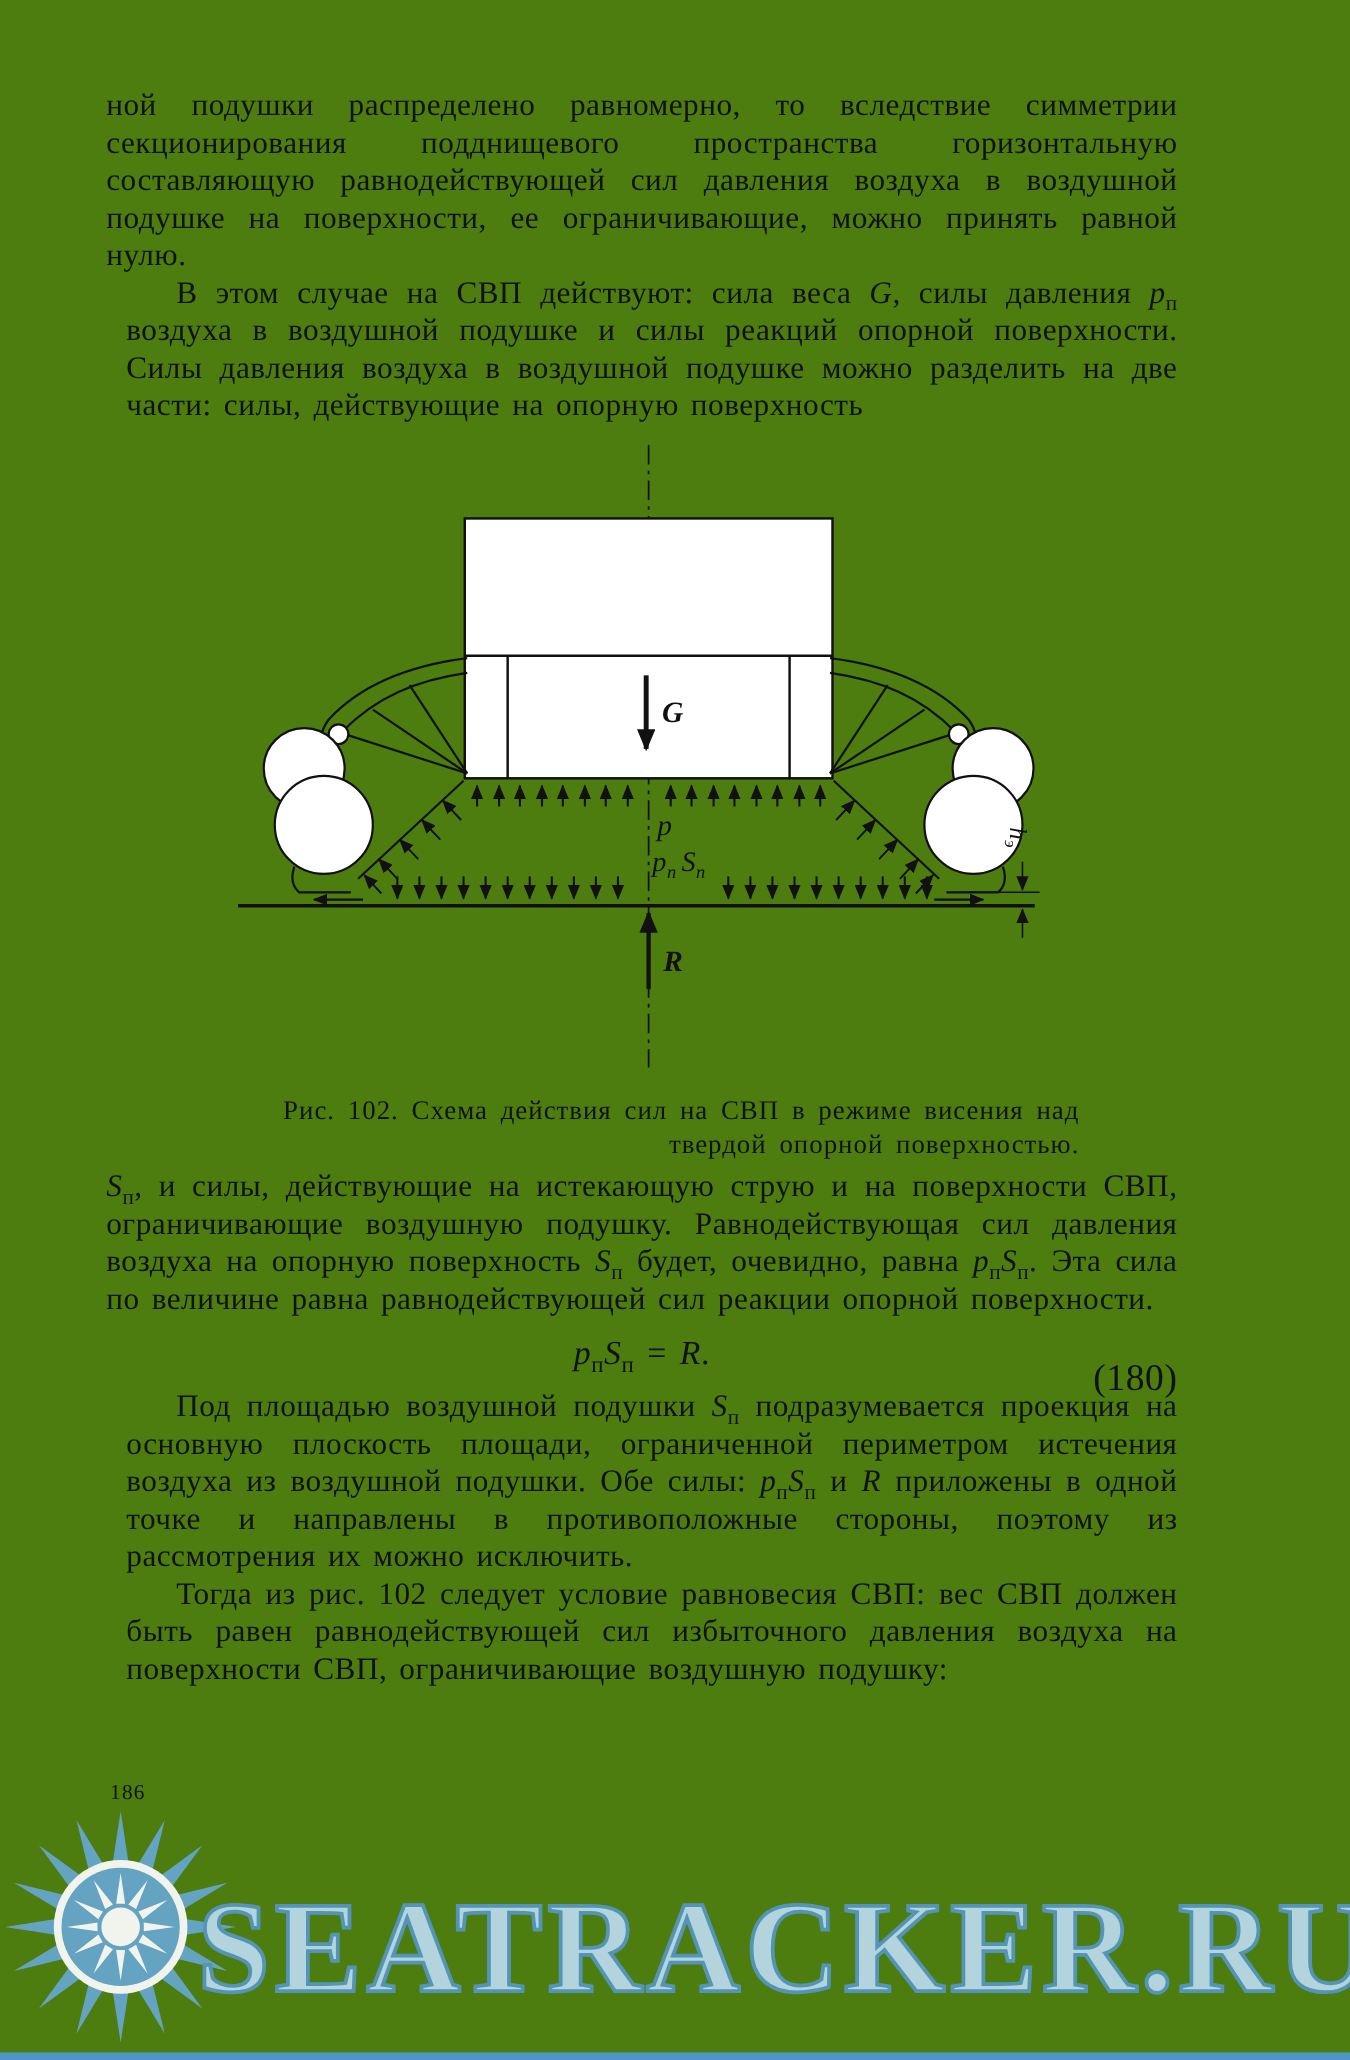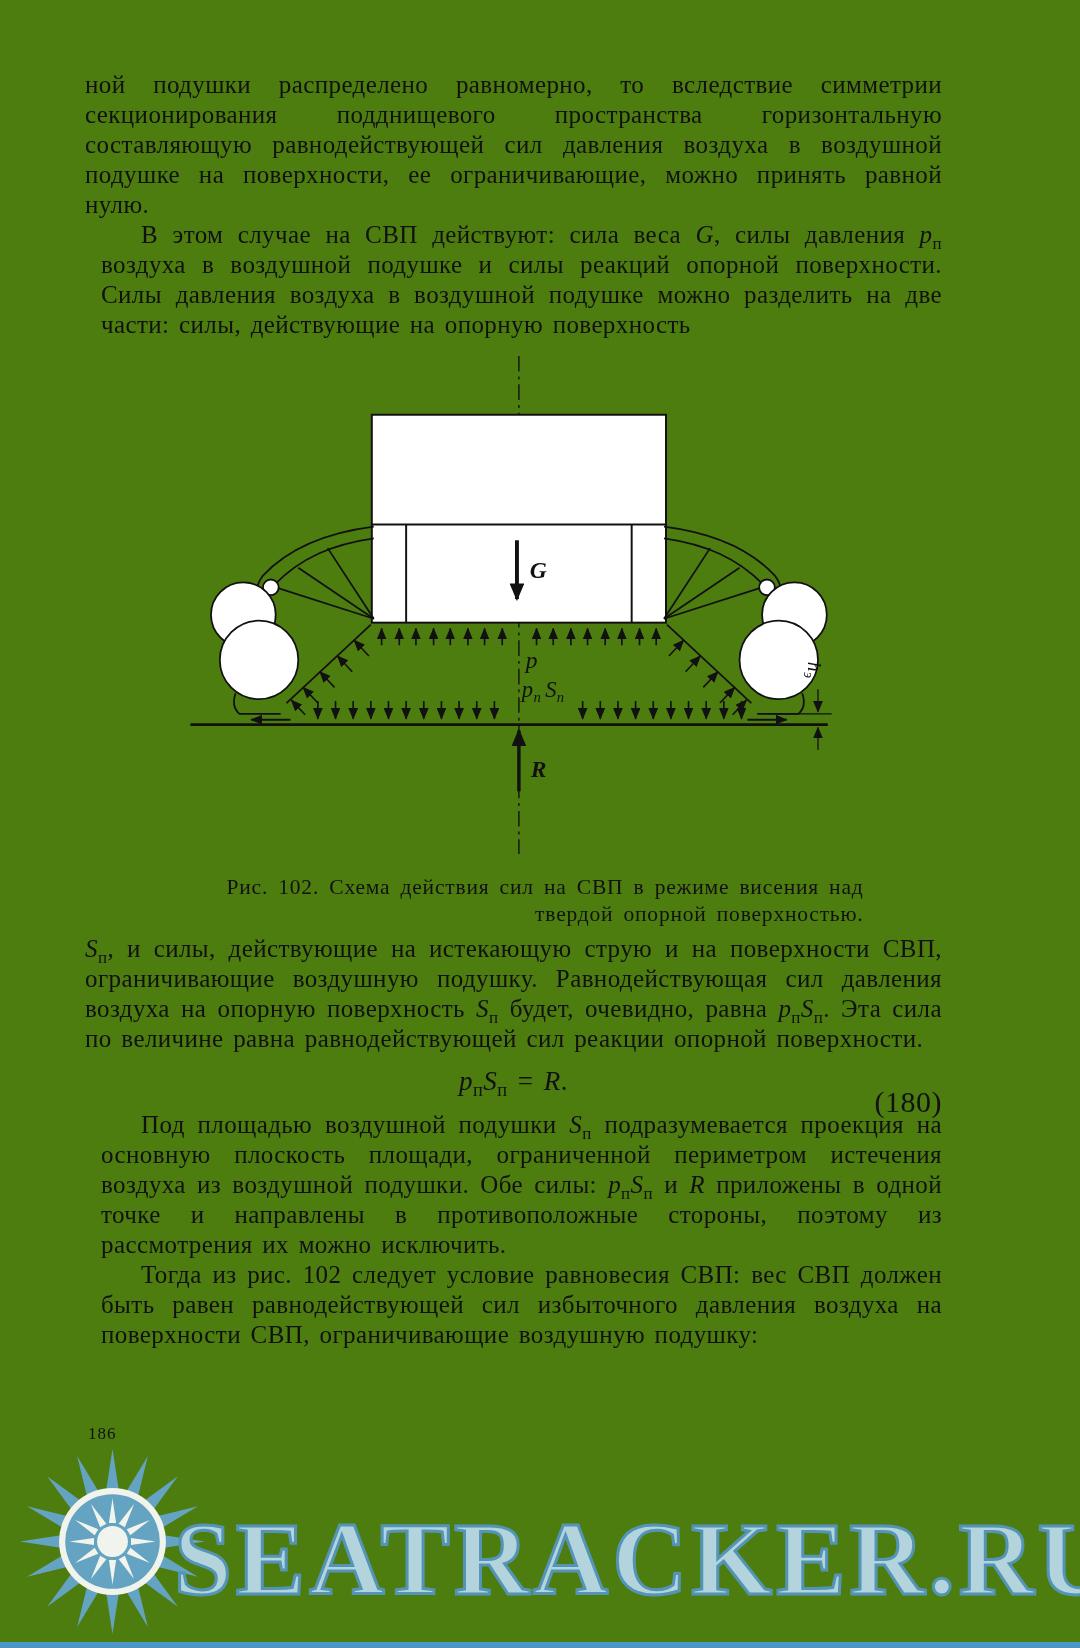--- a/index.html
+++ b/index.html
@@ -40,21 +40,21 @@
     font-size:27px;
     margin:12px 0 14px 0;
     letter-spacing:0.5px;
   }
   .eq-num{position:absolute;right:0;top:2px;font-size:30px;font-style:normal;margin-top:19px;}
   .page-number{
     position:absolute;left:88px;top:1424px;
     font-size:17px;letter-spacing:1px;z-index:1;
   }
   .watermark{
-    position:absolute;left:16px;bottom:8px;width:967px;height:215px;
+    position:absolute;left:0;bottom:8px;width:967px;height:215px;
     z-index:2;opacity:0.92;text-align:right;
   }
   .wm-logo{position:absolute;left:4px;bottom:6px;}
   .wm-text{
     position:absolute;left:158px;bottom:22px;
     font-size:104px;font-weight:bold;
     letter-spacing:4px;
     color:#bcdcee;
     -webkit-text-stroke:3px #5598c6;
     white-space:nowrap;

